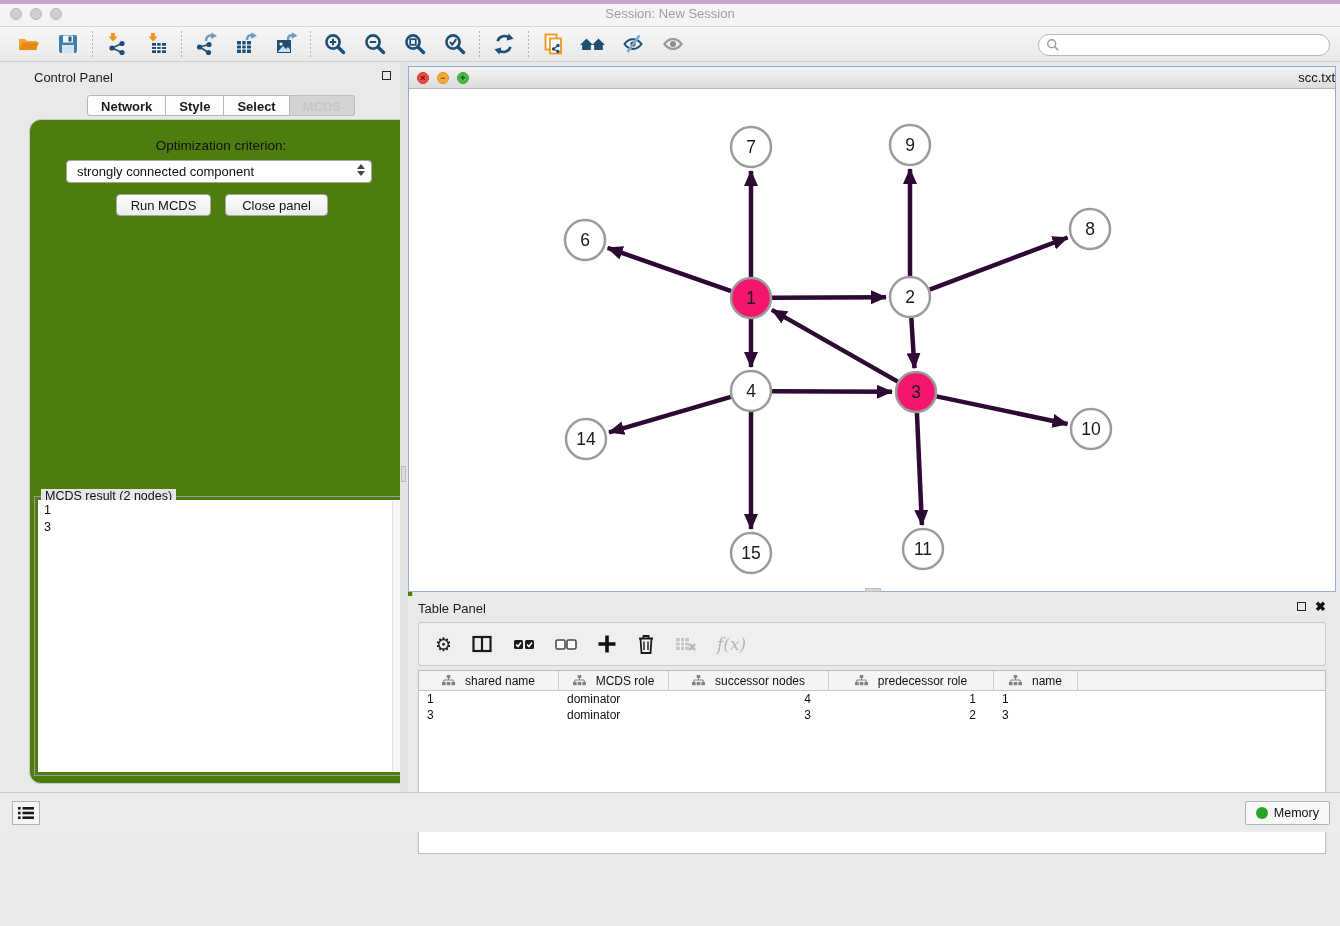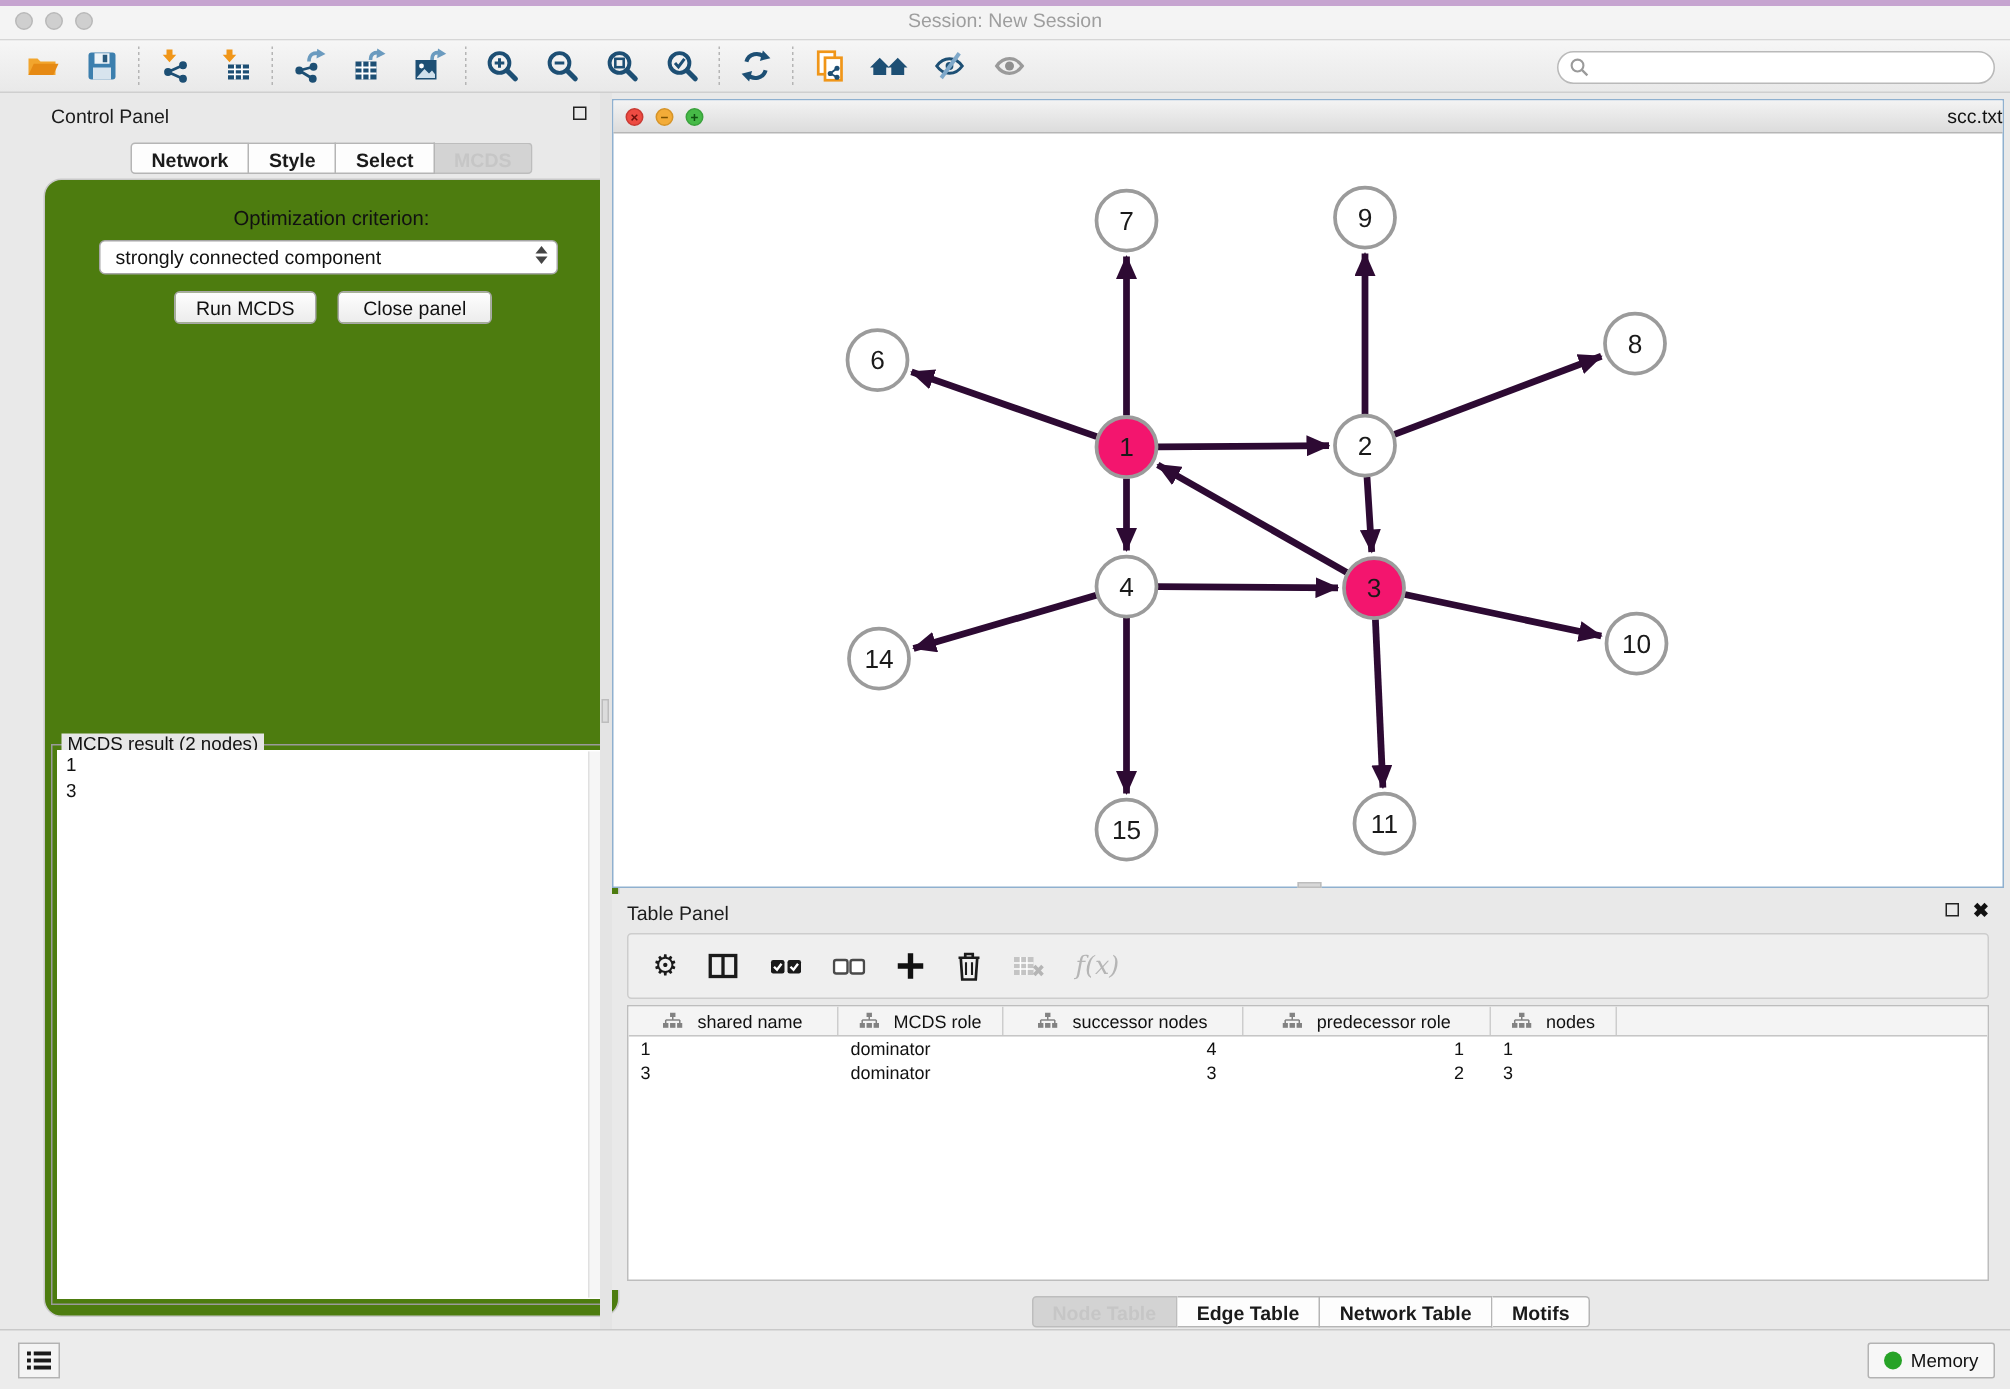--- a/index.html
+++ b/index.html
@@ -1,18 +1,18 @@
 <!DOCTYPE html>
 <html><head>
 <meta charset="utf-8">
 <style>
   * { margin:0; padding:0; box-sizing:border-box; }
   html,body { width:1340px; height:926px; overflow:hidden;
     font-family:"Liberation Sans", sans-serif; background:#e9e9e9; }
-  .app { position:relative; width:1340px; height:926px;padding-left:18px; }
+  .app { position:relative; width:1340px; height:832px;padding-left:18px; }
 
   
   .titlebar { position:absolute; left:0; top:0; right:0; height:27px;
     background:#f4f4f4; border-bottom:1px solid #d6d6d6; }
   .titlebar .accent { position:absolute; left:0; top:0; right:0; height:4px; background:#c6a4d0; }
   .tl-dots { position:absolute; left:10px; top:8px; display:flex; gap:8px; }
   .tl-dot { width:12px; height:12px; border-radius:50%; background:#cfcfcf; border:1px solid #b9b9b9; }
   .win-title { position:absolute; left:0; right:0; top:6px; text-align:center;
     font-size:13px; color:#9e9e9e; }
 
@@ -488,21 +488,21 @@
               <span>predecessor role</span>
             </div>
             <div class="th" style="width: 84px;">
               <svg width="13" height="11" viewBox="0 0 13 11">
                 <rect x="4.7" y="0" width="3.6" height="3" fill="#828282"></rect>
                 <path d="M6.5 3 V5 M1.8 5 H11.2 M1.8 5 V7 M11.2 5 V7" stroke="#828282" stroke-width="1" fill="none"></path>
                 <rect x="0" y="7" width="3.6" height="3.2" fill="#828282"></rect>
                 <rect x="4.7" y="7" width="3.6" height="3.2" fill="#828282"></rect>
                 <rect x="9.4" y="7" width="3.6" height="3.2" fill="#828282"></rect>
               </svg>
-              <span>nodes</span>
+              <span>name</span>
             </div>
           </div>
         <div id="table-body">
             <div class="tr">
               <div class="td" style="width: 140px; text-align: left; padding: 0px 0px 0px 8px;">1</div>
               <div class="td" style="width: 110px; text-align: left; padding: 0px 0px 0px 8px;">dominator</div>
               <div class="td" style="width: 160px; text-align: right; padding: 0px 18px 0px 0px;">4</div>
               <div class="td" style="width: 165px; text-align: right; padding: 0px 18px 0px 0px;">1</div>
               <div class="td" style="width: 84px; text-align: left; padding: 0px 0px 0px 8px;">1</div>
             </div>
@@ -510,26 +510,20 @@
               <div class="td" style="width: 140px; text-align: left; padding: 0px 0px 0px 8px;">3</div>
               <div class="td" style="width: 110px; text-align: left; padding: 0px 0px 0px 8px;">dominator</div>
               <div class="td" style="width: 160px; text-align: right; padding: 0px 18px 0px 0px;">3</div>
               <div class="td" style="width: 165px; text-align: right; padding: 0px 18px 0px 0px;">2</div>
               <div class="td" style="width: 84px; text-align: left; padding: 0px 0px 0px 8px;">3</div>
             </div>
           </div>
       </div>
     </div>
 
-    <div class="table-tabs" id="table-tabs">
-        <div class="tab selected">Node Table</div>
-        <div class="tab">Edge Table</div>
-        <div class="tab">Network Table</div>
-        <div class="tab">Motifs</div>
-      </div>
   </div>
 
   <div class="statusbar">
     <div class="sb-list">
       <svg width="18" height="16" viewBox="0 0 18 16">
         <rect x="1" y="2" width="2.6" height="2.6" fill="#1a1a1a"></rect>
           <rect x="5.5" y="2" width="11.5" height="2.6" fill="#1a1a1a"></rect>
         <rect x="1" y="6.7" width="2.6" height="2.6" fill="#1a1a1a"></rect>
           <rect x="5.5" y="6.7" width="11.5" height="2.6" fill="#1a1a1a"></rect>
         <rect x="1" y="11.4" width="2.6" height="2.6" fill="#1a1a1a"></rect>

